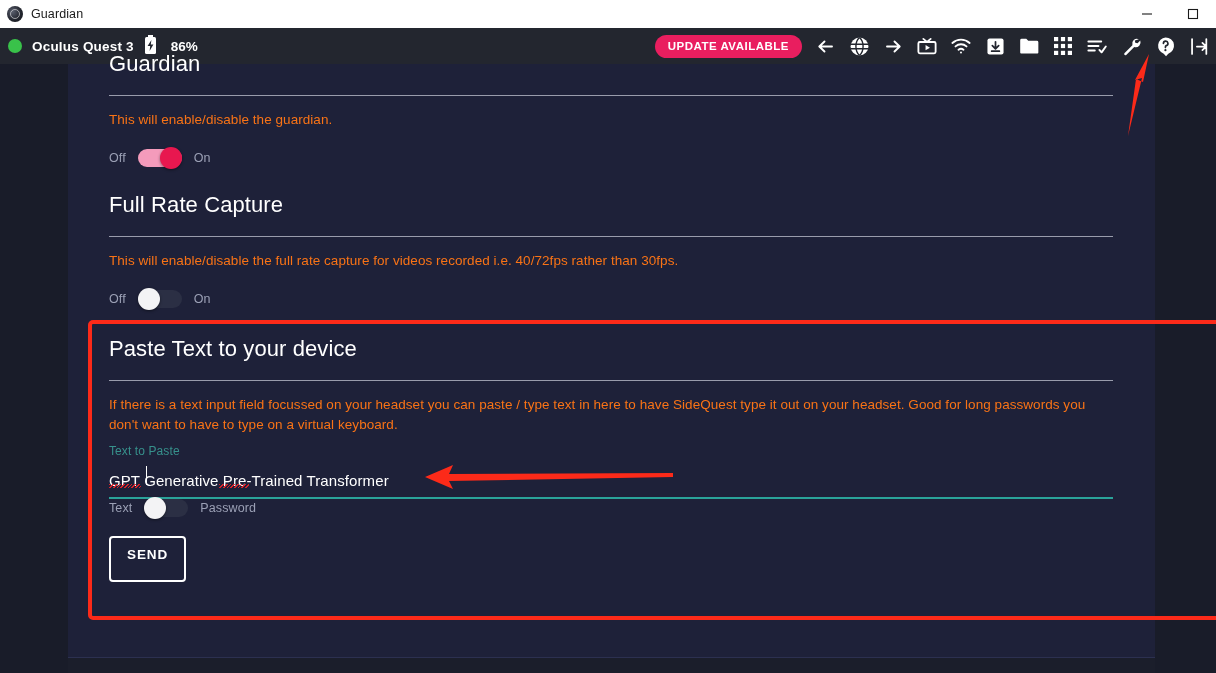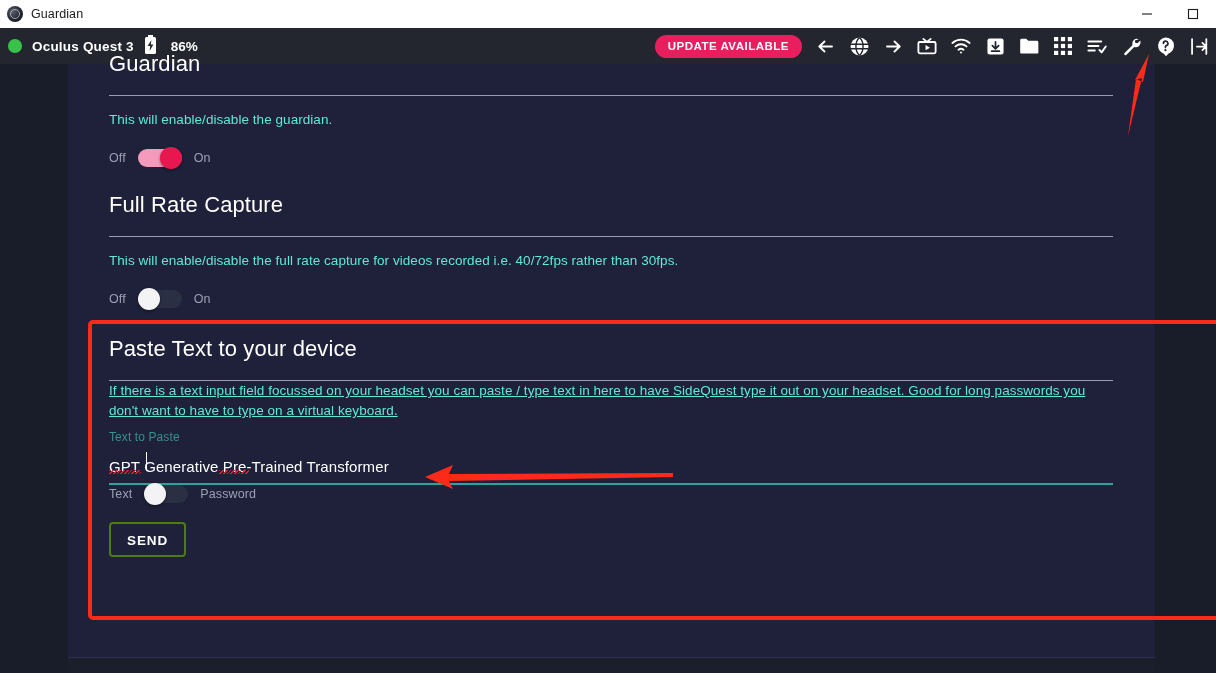--- a/index.html
+++ b/index.html
@@ -99,21 +99,21 @@
 
   .section-title {
     font-size: 22px; font-weight: normal; color: #ffffff;
     letter-spacing: .1px; line-height: 1.1;
   }
   .rule {
     height: 1px; background: #c9ccd8; opacity: .72;
     margin-top: 19px; width: 1004px;
   }
   .desc {
-    font-size: 13.5px; color: #5eead4; line-height: 20px;
+    font-size: 13.5px; color: #f97316; line-height: 20px;
     letter-spacing: .05px;
   }
 
   
   .toggle-row { display: flex; align-items: center; }
   .toggle-label {
     font-size: 12.5px; color: #9ba0b5; letter-spacing: .1px;
   }
   .switch {
     position: relative; width: 44px; height: 18px;
@@ -161,26 +161,26 @@
   }
   .squiggle {
     position: absolute; height: 4px;
     background-image: repeating-linear-gradient(135deg,
       #e0242b 0px, #e0242b 1.2px, transparent 1.2px, transparent 2.6px);
     opacity: .95;
   }
 
   #send-button {
     display: inline-block;
-    border: 2px solid #4d7c0f;
+    border: 2px solid #ffffff;
     border-radius: 4px;
     color: #ffffff;
     background: transparent;
     font-size: 13.5px; font-weight: bold; letter-spacing: .9px;
-    padding: 9px 16px 7px;
+    padding: 9px 16px 18px;
     cursor: pointer;
     font-family: "Liberation Sans", sans-serif;
   }
 
   
   .annot { position: absolute; pointer-events: none; }
   #arrow-wrench { left: 1108px; top: 52px; }
   #arrow-field  { left: 425px; top: 462px; }
 </style>
 </head>
@@ -335,21 +335,21 @@
         </span>
         <span class="toggle-label">On</span>
       </div>
     </div>
   </div>
 
   <div id="paste-panel">
     <div id="paste-inner">
       <div class="section-title" style="margin-top:13px;">Paste Text to your device</div>
       <div class="rule"></div>
-      <div class="desc" style="width:1000px;text-decoration:underline;">If there is a text input field focussed on your headset you can paste / type text in here to have SideQuest type it out on your headset. Good for long passwords you don't want to have to type on a virtual keyboard.</div>
+      <div class="desc" style="margin-top:14px;width:1000px;">If there is a text input field focussed on your headset you can paste / type text in here to have SideQuest type it out on your headset. Good for long passwords you don't want to have to type on a virtual keyboard.</div>
 
       <div id="field-label" style="margin-top:9px;">Text to Paste</div>
 
       <div id="text-field" style="margin-top:6px;">
         <span id="field-value">GPT Generative Pre-Trained Transformer</span>
         <span id="text-caret"></span>
         <span class="squiggle" style="left:0px;top:20px;width:32px;"></span>
         <span class="squiggle" style="left:110px;top:20px;width:30px;"></span>
       </div>
 

